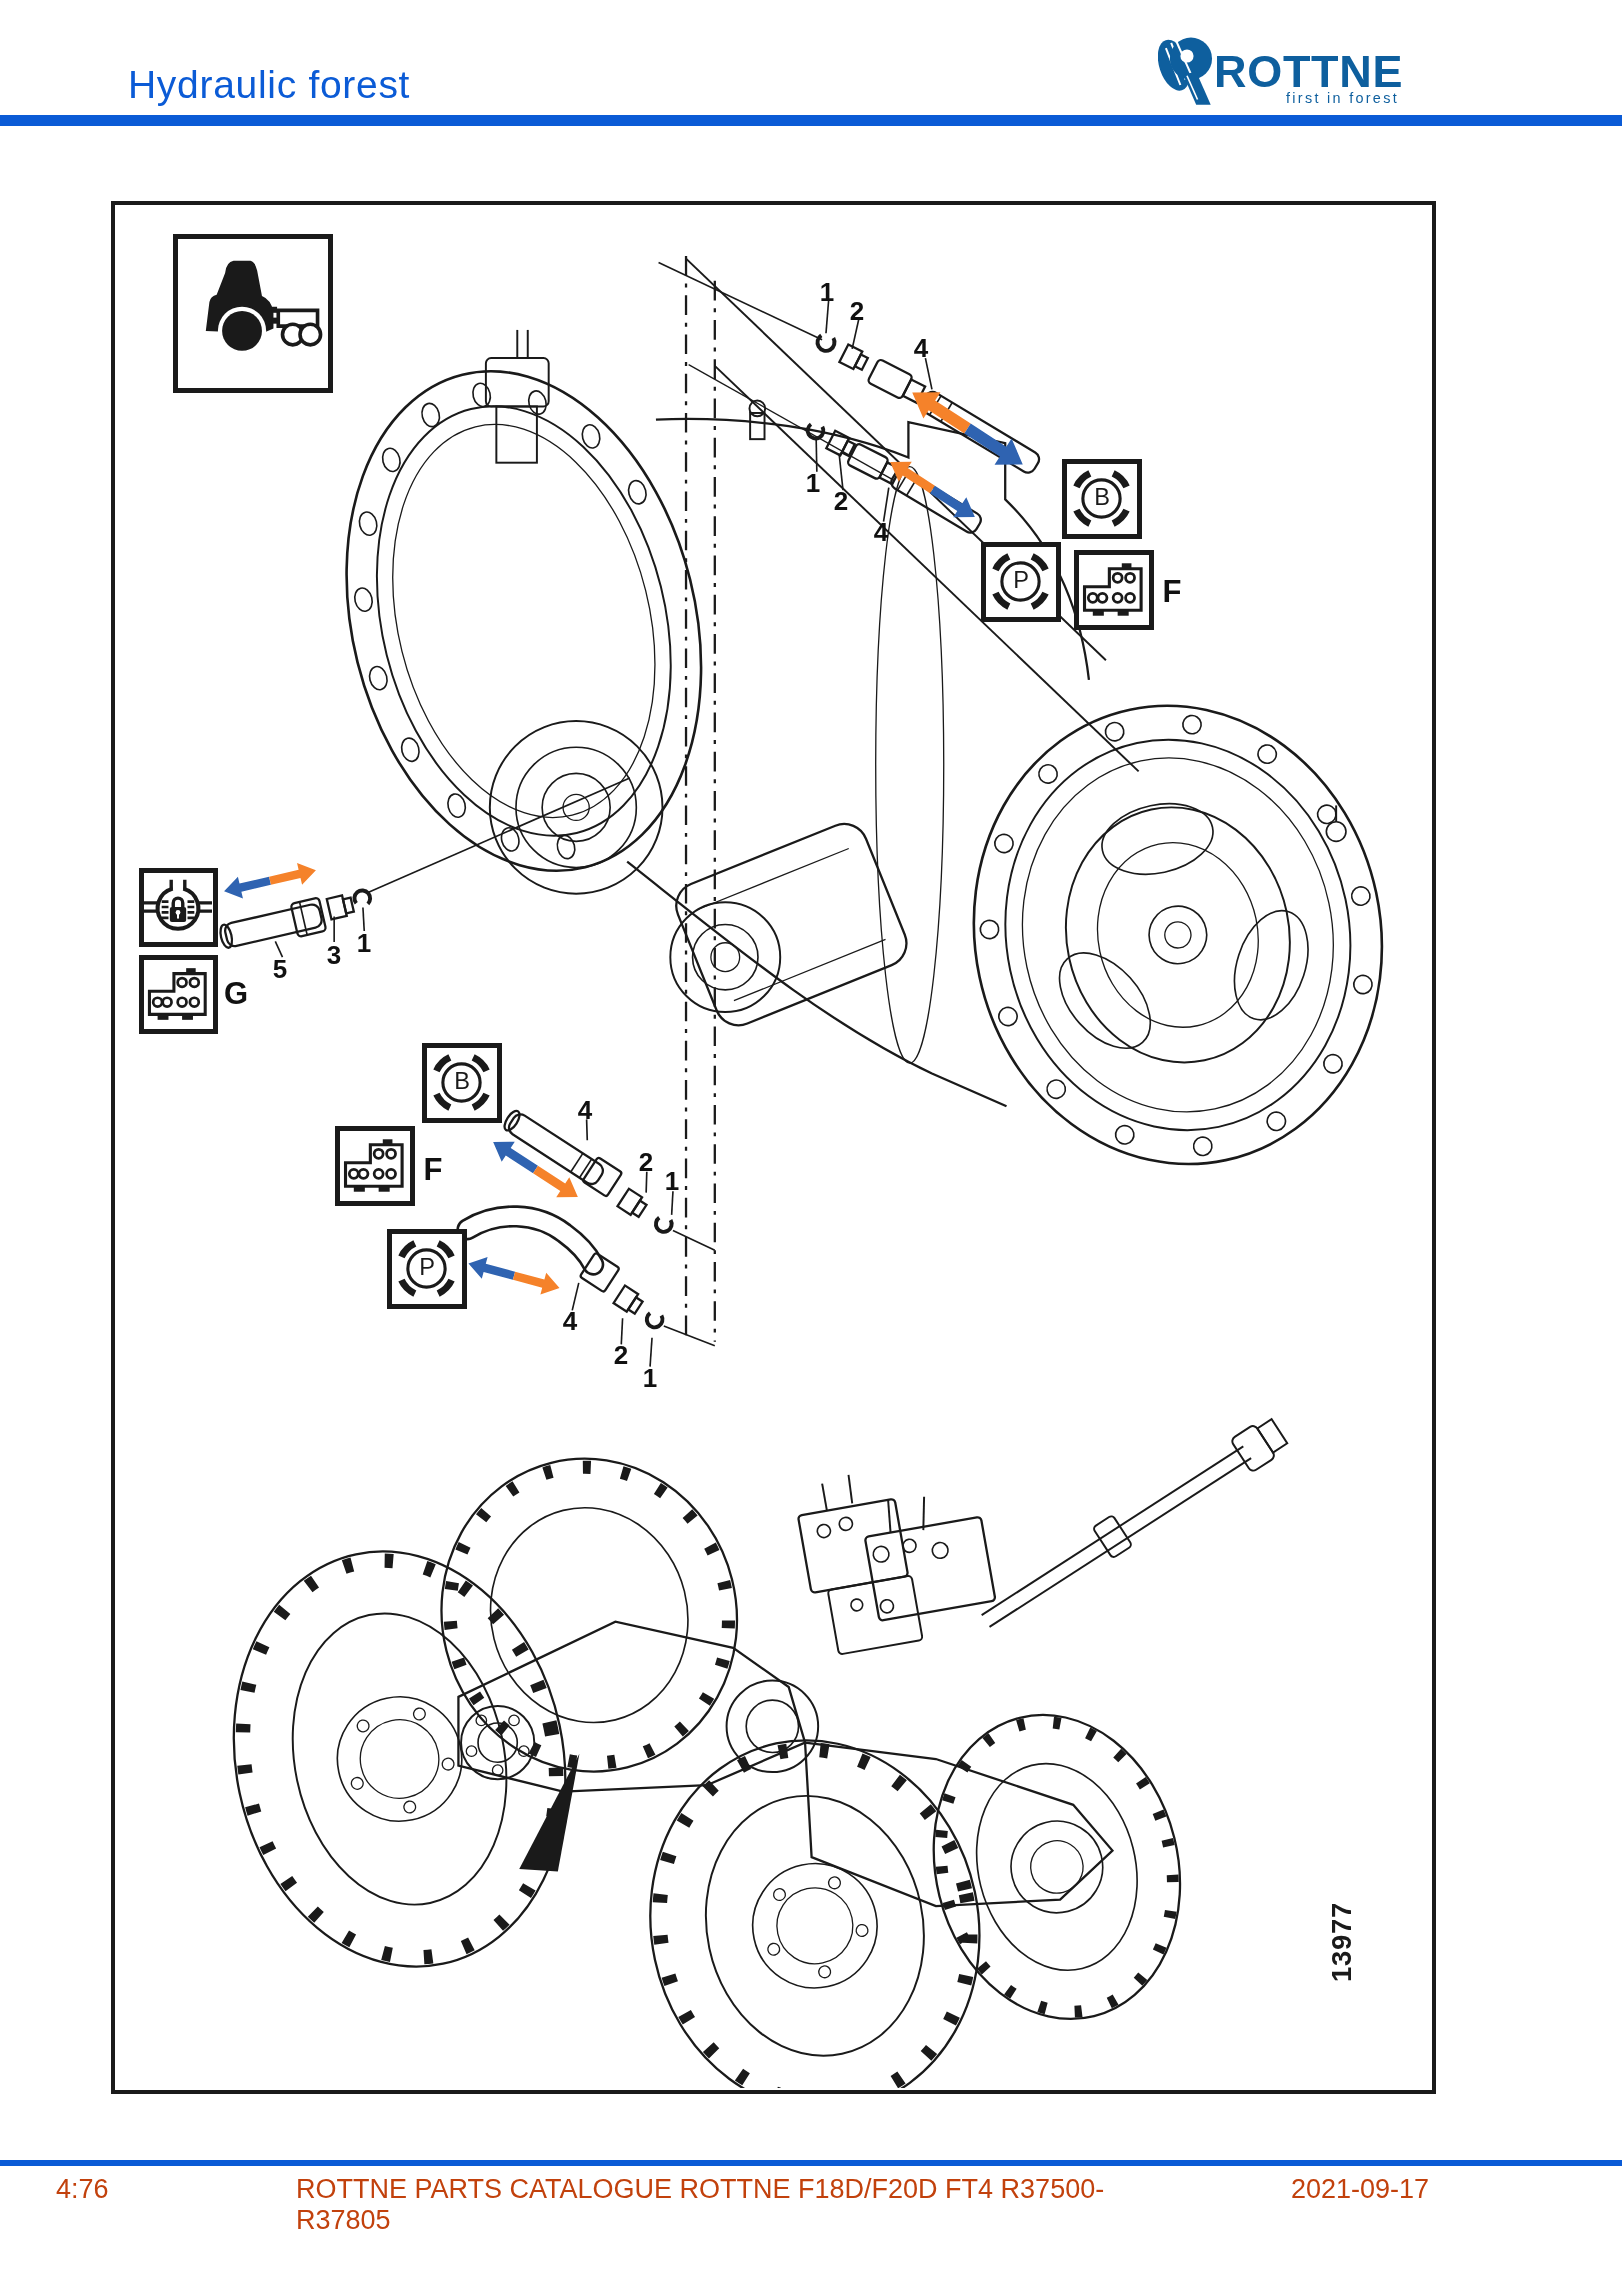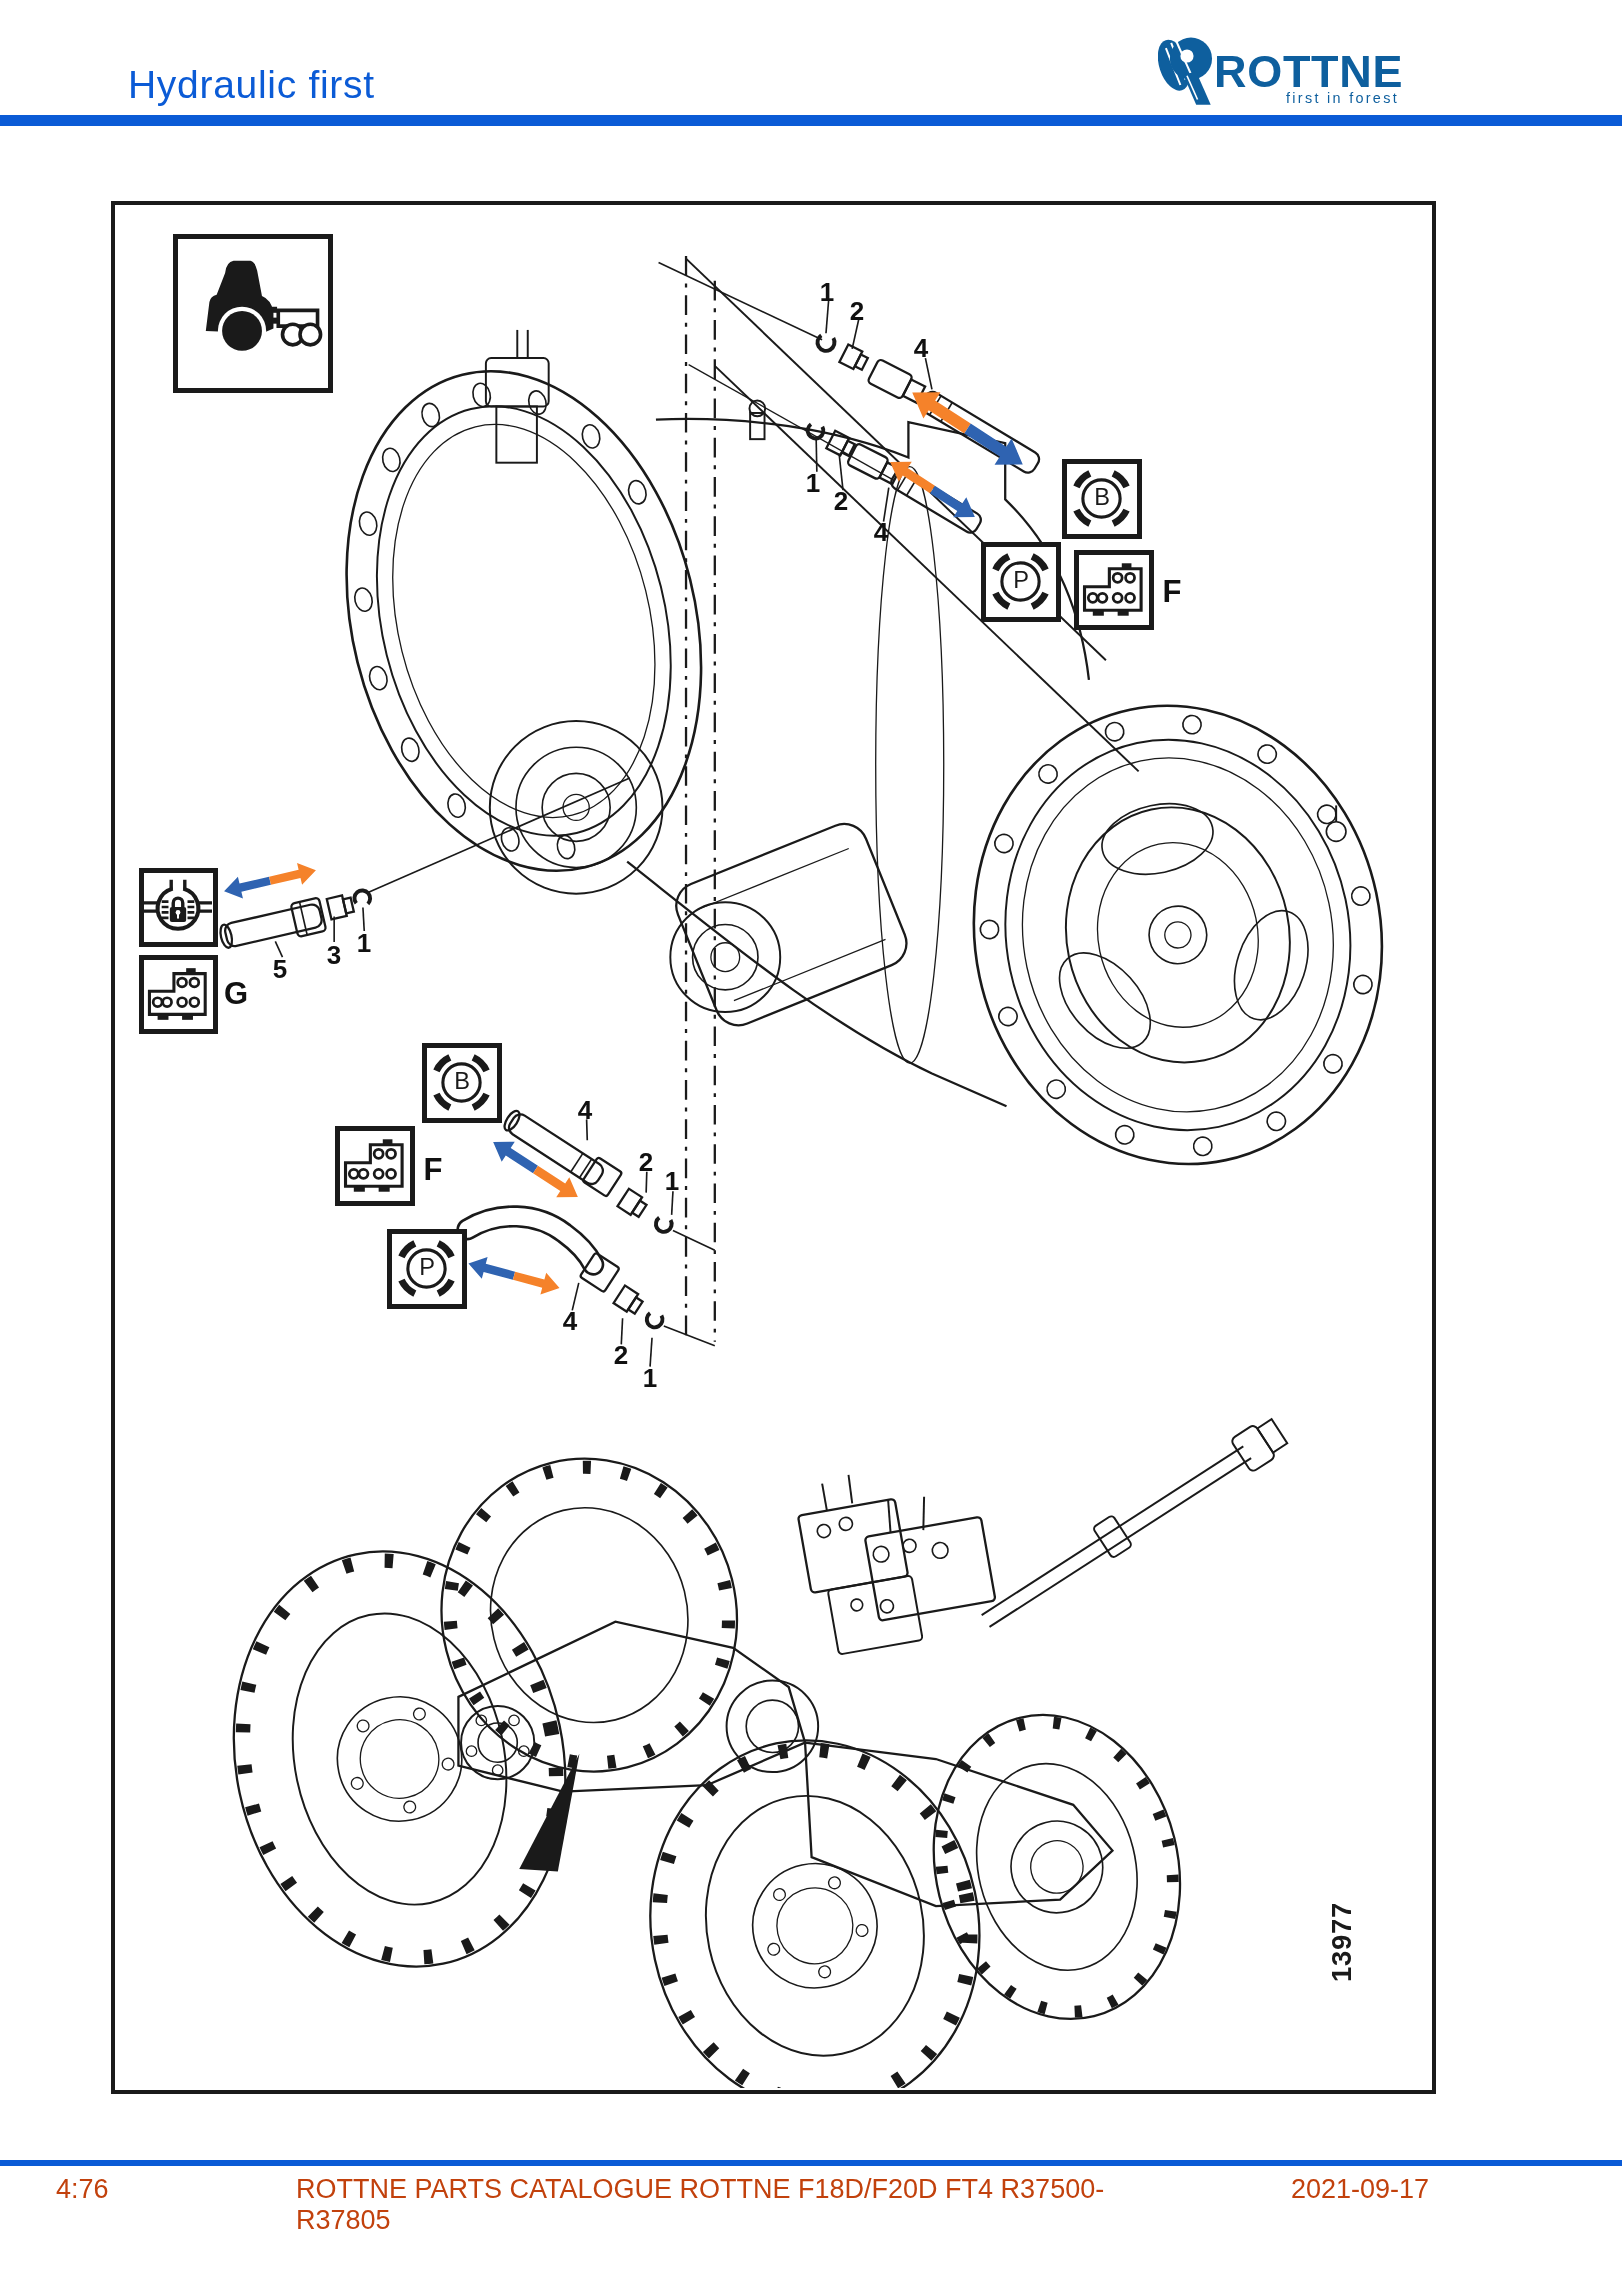--- a/index.html
+++ b/index.html
@@ -25,21 +25,21 @@
   
   .arrow{position:absolute;}
   
   .fig-num{position:absolute;left:1342px;top:1942px;font-size:27.5px;font-weight:bold;transform:translate(-50%,-50%) rotate(-90deg);letter-spacing:0.7px;}
   .frule{position:absolute;left:0;top:2160px;width:1622px;height:5.9px;background:#0b5bd6;}
   .footer-txt{position:absolute;top:2174px;font-size:27px;color:#c2410c;}
 </style>
 </head>
 <body>
 
-<div class="page-title">Hydraulic first</div>
+<div class="page-title">Hydraulic forest</div>
 <div class="hrule"></div>
 
 <div>
   <svg class="abs" style="left:1158px;top:33px" width="56" height="75" viewBox="0 0 85 112">
     <ellipse cx="24" cy="48" rx="22" ry="40" transform="rotate(-18 24 48)" fill="#0e5f9e"></ellipse>
     <line x1="12" y1="22" x2="34" y2="78" stroke="#fff" stroke-width="3"></line>
     <line x1="20" y1="14" x2="42" y2="70" stroke="#fff" stroke-width="3"></line>
     <circle cx="50" cy="38" r="32" fill="#0e5f9e"></circle>
     <line x1="28" y1="12" x2="52" y2="66" stroke="#fff" stroke-width="3"></line>
     <circle cx="44" cy="34" r="10" fill="#fff"></circle>

